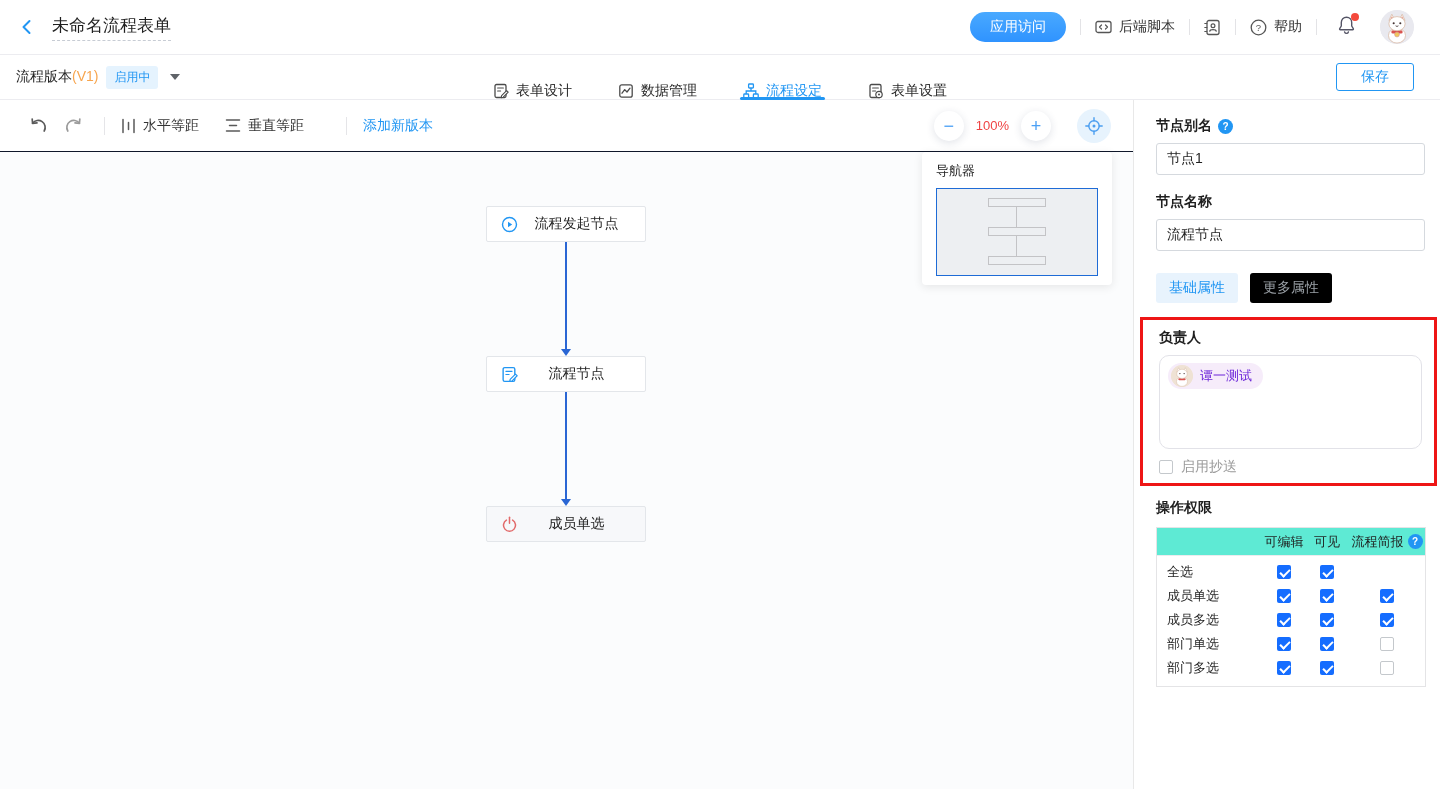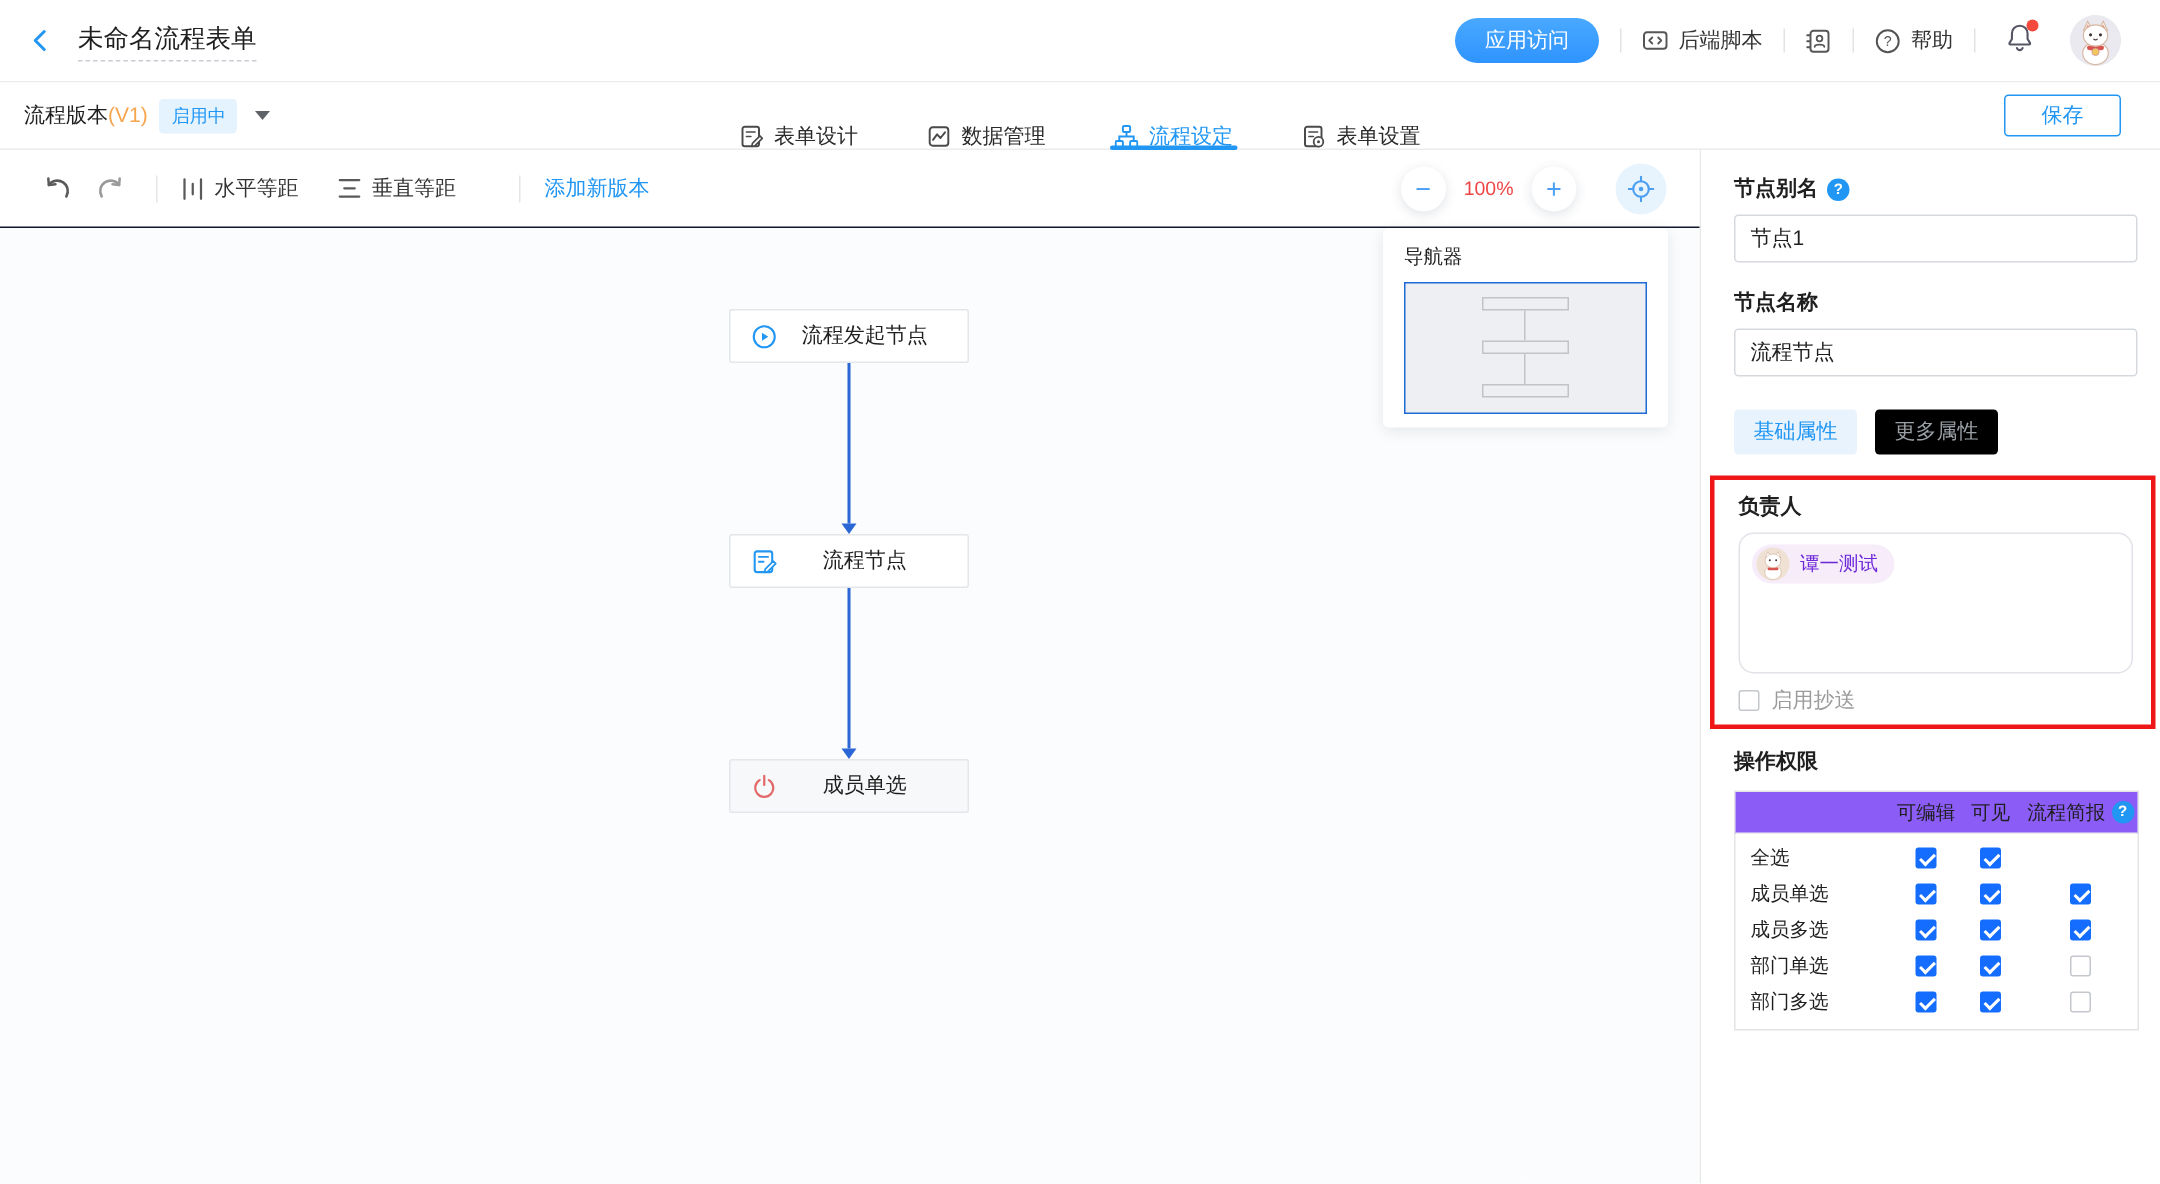--- a/index.html
+++ b/index.html
@@ -104,21 +104,21 @@
 
   .cb { width:14px; height:14px; border-radius:2px; display:inline-block; position:relative; cursor:pointer; }
   .cb.on { background:#156dff; }
   .cb.on::after { content:''; position:absolute; left:4.5px; top:1.5px; width:4px; height:8px;
     border:solid #fff; border-width:0 2px 2px 0; transform:rotate(45deg); }
   .cb.off { background:#fff; border:1px solid #c4c8cc; }
 
   .perm-section { margin-top:13px; }
   .perm-table { margin-top:10px; width:270px; border:1px solid #e4e4e6; font-size:13px; }
   .perm-head, .perm-row { display:grid; grid-template-columns:104px 46px 40px 80px; align-items:center; }
-  .perm-head { background:#8b5cf6; height:28px; border-bottom:1px solid #ececee; color:#1f1f1f; }
+  .perm-head { background:#5eead4; height:28px; border-bottom:1px solid #ececee; color:#1f1f1f; }
   .perm-head .ph { text-align:center; }
   .perm-head .ph.last { display:flex; align-items:center; justify-content:center; gap:4px; }
   .perm-row { height:24px; }
   .perm-row .perm-label { padding-left:10px; color:#1f1f1f; }
   .perm-cell { display:flex; justify-content:center; }
   .perm-table-body { padding:4px 0 6px; display:block; }
 
   svg { flex:none; }
 </style>
 </head>

